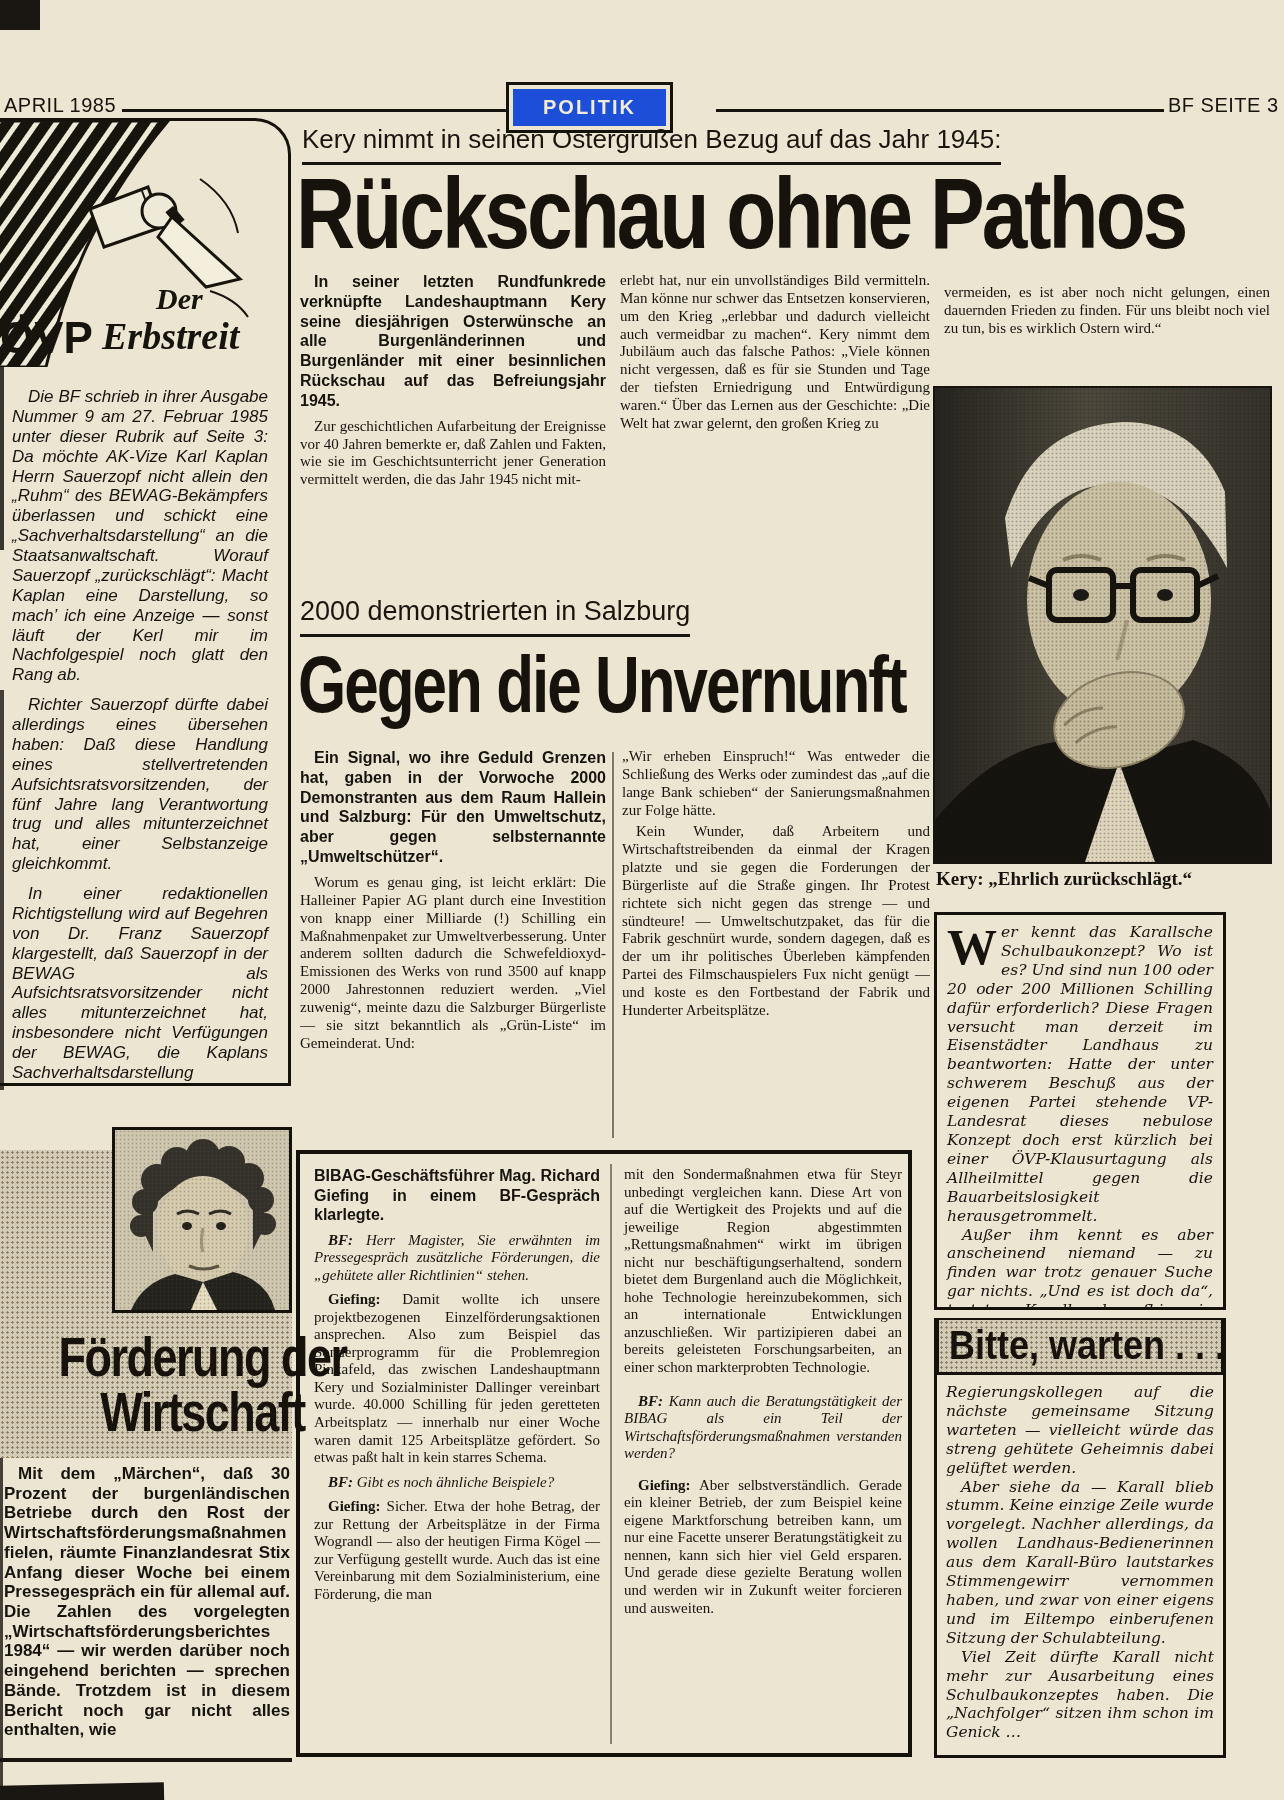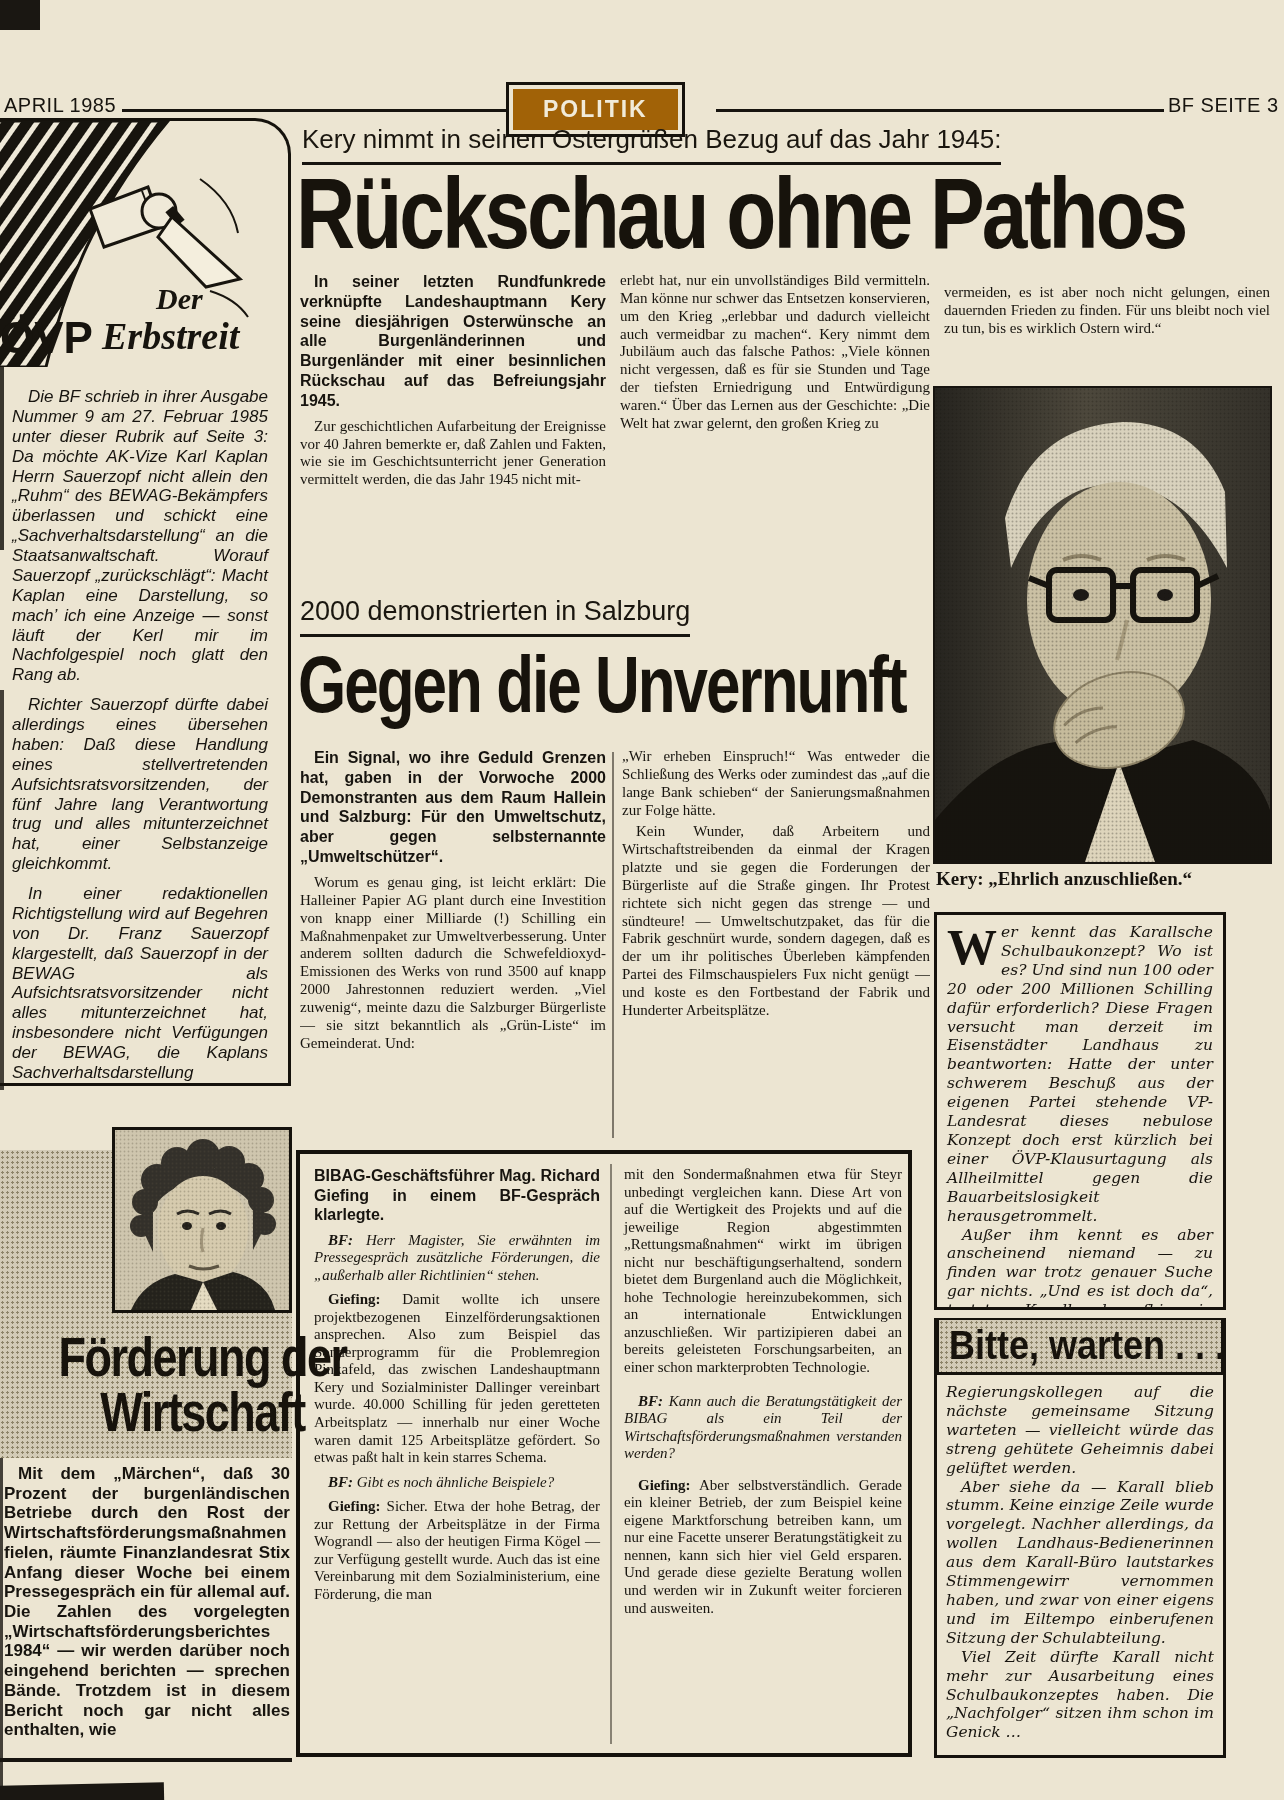--- a/index.html
+++ b/index.html
@@ -5,21 +5,21 @@
   html,body{margin:0;padding:0;background:#b8b2a2;}
   .page{position:relative;width:1284px;height:1800px;background:#ece5d2;overflow:hidden;
         font-family:"Liberation Serif","DejaVu Serif",serif;color:#17140f;}
   .abs{position:absolute;}
   .sans{font-family:"Liberation Sans","DejaVu Sans",sans-serif;}
   .serif{font-family:"Liberation Serif","DejaVu Serif",serif;}
   .rule{background:#17140f;}
   
   .hdr-date{font-size:20px;letter-spacing:.5px;}
   .politik-outer{border:3px solid #15120c;padding:4px;background:#ece5d2;}
-  .politik-inner{background:#a16207;color:#f1ebd9;font-weight:bold;font-size:23px;
+  .politik-inner{background:#1d4ed8;color:#f1ebd9;font-weight:bold;font-size:20px;
                  letter-spacing:2px;padding:7px 30px;text-align:center;}
   
   .kicker{font-size:26px;color:#1a160f;}
   .kicker>span{display:inline-block;border-bottom:3px solid #17140f;padding-bottom:7px;}
   .hl{font-family:"Liberation Sans","DejaVu Sans",sans-serif;font-weight:700;color:#17130c;
       display:inline-block;white-space:nowrap;line-height:1;transform-origin:top left;}
   .hl1{font-size:82px;letter-spacing:-3px;transform:scaleY(1.22);}
   .hl2{font-size:62px;letter-spacing:-2px;transform:scaleY(1.3);}
   
   .bodytext{font-size:15px;line-height:1.19;text-align:justify;}
@@ -168,21 +168,21 @@
       <path d="M128,172 Q146,164 166,172" stroke="#8f8468" stroke-width="4" fill="none"></path>
       <path d="M212,172 Q230,164 250,172" stroke="#8f8468" stroke-width="4" fill="none"></path>
       <path d="M192,232 Q186,258 182,272" stroke="#a89c7e" stroke-width="4" fill="none"></path>
       <g transform="rotate(-16 184 332)">
         <ellipse cx="184" cy="332" rx="66" ry="46" fill="#c6bb9c" stroke="#8f8468" stroke-width="2"></ellipse>
         <path d="M130,322 Q150,310 172,316 M136,342 Q158,332 180,338" stroke="#8f8468" stroke-width="3" fill="none"></path>
       </g>
       <rect width="335" height="474" fill="url(#kdots)"></rect>
     </svg>
   </div>
-  <div class="abs serif caption" style="left:936px;top:868px;width:336px;">Kery: „Ehrlich anzuschließen.“</div>
+  <div class="abs serif caption" style="left:936px;top:868px;width:336px;">Kery: „Ehrlich zurückschlägt.“</div>
 
   <div class="abs sans kicker" style="left:300px;top:596px;font-size:27px;">
     <span>2000 demonstrierten in Salzburg</span>
   </div>
   <div class="abs" style="left:298px;top:644px;width:640px;height:100px;">
     <span class="hl hl2">Gegen die Unvernunft</span>
   </div>
 
   <div class="abs" style="left:300px;top:748px;width:306px;height:398px;overflow:hidden;">
     <p class="leadbold ind" style="margin:0 0 7px 0;">Ein Signal, wo ihre Geduld Grenzen hat, gaben in der Vorwoche 2000 Demonstranten aus dem Raum Hallein und Salzburg: Für den Umweltschutz, aber gegen selbsternannte „Umweltschützer“.</p>
@@ -250,21 +250,21 @@
       <div>Wirtschaft</div>
     </div>
   </div>
   <div class="abs gief-lead ind" style="left:4px;top:1464px;width:286px;height:292px;overflow:hidden;text-indent:14px;">Mit dem „Märchen“, daß 30 Prozent der burgenländischen Betriebe durch den Rost der Wirtschaftsförderungsmaßnahmen fielen, räumte Finanzlandesrat Stix Anfang dieser Woche bei einem Pressegespräch ein für allemal auf. Die Zahlen des vorgelegten „Wirtschaftsförderungsberichtes 1984“ — wir werden darüber noch eingehend berichten — sprechen Bände. Trotzdem ist in diesem Bericht noch gar nicht alles enthalten, wie</div>
   <div class="abs rule" style="left:0;top:1758px;width:292px;height:4px;"></div>
 
   <div class="abs int-box" style="left:296px;top:1150px;width:616px;height:607px;box-sizing:border-box;">
     <div class="abs vr" style="left:310px;top:10px;width:2px;height:580px;opacity:.5;"></div>
     <div class="int-col" style="left:14px;width:286px;">
       <p class="int-intro">BIBAG-Geschäftsführer Mag. Richard Giefing in einem BF-Gespräch klarlegte.</p>
-      <p class="q ind"><b class="spk">BF:</b> <span>Herr Magister, Sie erwähnten im Pressegespräch zusätzliche Förderungen, die „außerhalb aller Richtlinien“ stehen.</span></p>
+      <p class="q ind"><b class="spk">BF:</b> <span>Herr Magister, Sie erwähnten im Pressegespräch zusätzliche Förderungen, die „gehütete aller Richtlinien“ stehen.</span></p>
       <p class="ind"><b class="spk">Giefing:</b> <span>Damit wollte ich unsere projektbezogenen Einzelförderungsaktionen ansprechen. Also zum Beispiel das Sonderprogramm für die Problemregion Pinkafeld, das zwischen Landeshauptmann Kery und Sozialminister Dallinger vereinbart wurde. 40.000 Schilling für jeden geretteten Arbeitsplatz — innerhalb nur einer Woche waren damit 125 Arbeitsplätze gefördert. So etwas paßt halt in kein starres Schema.</span></p>
       <p class="q ind"><b class="spk">BF:</b> <span>Gibt es noch ähnliche Beispiele?</span></p>
       <p class="ind"><b class="spk">Giefing:</b> <span>Sicher. Etwa der hohe Betrag, der zur Rettung der Arbeitsplätze in der Firma Wograndl — also der heutigen Firma Kögel — zur Verfügung gestellt wurde. Auch das ist eine Vereinbarung mit dem Sozialministerium, eine Förderung, die man</span></p>
     </div>
     <div class="int-col" style="left:324px;width:278px;">
       <p style="margin-bottom:16px;">mit den Sondermaßnahmen etwa für Steyr unbedingt vergleichen kann. Diese Art von auf die Wertigkeit des Projekts und auf die jeweilige Region abgestimmten „Rettungsmaßnahmen“ wirkt im übrigen nicht nur beschäftigungserhaltend, sondern bietet dem Burgenland auch die Möglichkeit, hohe Technologie hereinzubekommen, sich an internationale Entwicklungen anzuschließen. Wir partizipieren dabei an bereits geleisteten Forschungsarbeiten, an einer schon markterprobten Technologie.</p>
       <p class="q ind" style="margin-bottom:14px;"><b class="spk">BF:</b> <span>Kann auch die Beratungstätigkeit der BIBAG als ein Teil der Wirtschaftsförderungsmaßnahmen verstanden werden?</span></p>
       <p class="ind"><b class="spk">Giefing:</b> <span>Aber selbstverständlich. Gerade ein kleiner Betrieb, der zum Beispiel keine eigene Marktforschung betreiben kann, um nur eine Facette unserer Beratungstätigkeit zu nennen, kann sich hier viel Geld ersparen. Und gerade diese gezielte Beratung wollen und werden wir in Zukunft weiter forcieren und ausweiten.</span></p>
     </div>
   </div>

